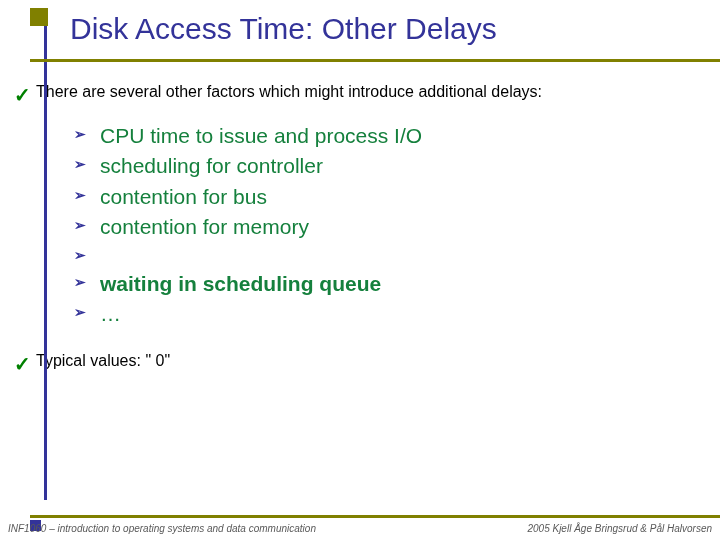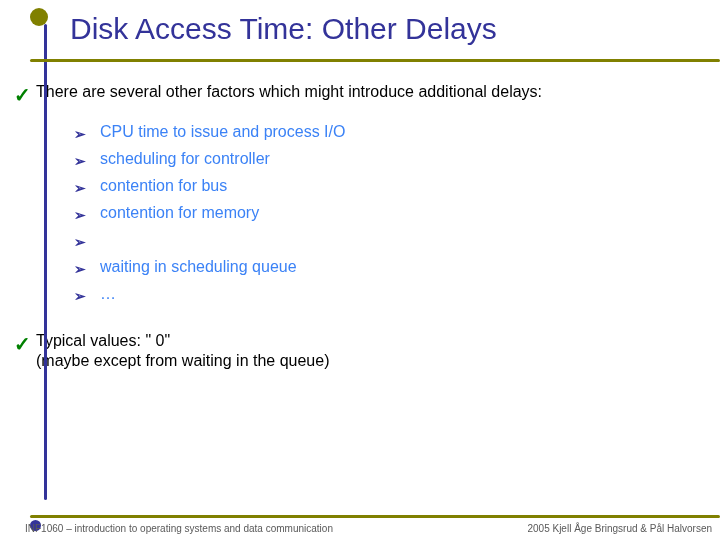--- a/index.html
+++ b/index.html
@@ -1,15 +1,15 @@
 <!DOCTYPE html>
 <html><head>
 <meta charset="utf-8">
 <style>
-  * { margin: 0; padding: 0; box-sizing: border-box; border-radius: 10px; }
+  * { margin: 0; padding: 0; box-sizing: border-box; }
   html, body { width: 720px; height: 540px; overflow: hidden; }
   body {
     font-family: Verdana, Geneva, sans-serif;
     background: #fff;
     position: relative;
   }
   .slide {
     width: 720px;
     height: 540px;
     position: relative;
@@ -84,35 +84,36 @@
   }
   .sub-item .arrow {
     width: 26px;
     flex-shrink: 0;
     color: #333399;
     font-size: 14px;
     line-height: 24px;
     font-weight: bold;
   }
   .sub-item .stext {
-    font-size: 16px;
-    color: #3b82f6;
+    font-size: 21px;
+    color: #15803d;
     line-height: 1.3;
   }
-  .sub-item .bold { font-weight: normal; }
+  .sub-item .bold { font-weight: bold; }
   .footer {
     position: absolute;
-    left: 17px;
+    left: 0;
     right: 0;
     bottom: 6px;
     padding: 0 8px;
     display: flex;
     justify-content: space-between;
     font-size: 10px;
     color: #595959;
+    font-style: italic;
   }
   .footer-line {
     position: absolute;
     left: 30px;
     right: 0;
     bottom: 22px;
     height: 3px;
     background: #808000;
   }
   .footer-square {
@@ -170,21 +171,20 @@
       <div class="sub-item">
         <span class="arrow">➢</span>
         <span class="stext">…</span>
       </div>
     </div>
 
     <div class="check-item">
       <span class="check">✓</span>
       <span class="text">
         <span>Typical values: " 0"</span><br>
-        <span>(maybe except from waiting in the queue)</span>
       </span>
     </div>
 
   </div>
 
   <div class="footer-line"></div>
   <div class="footer-square"></div>
   <div class="footer">
     <span>INF1060 – introduction to operating systems and data communication</span>
     <span>2005 Kjell Åge Bringsrud &amp; Pål Halvorsen</span>

